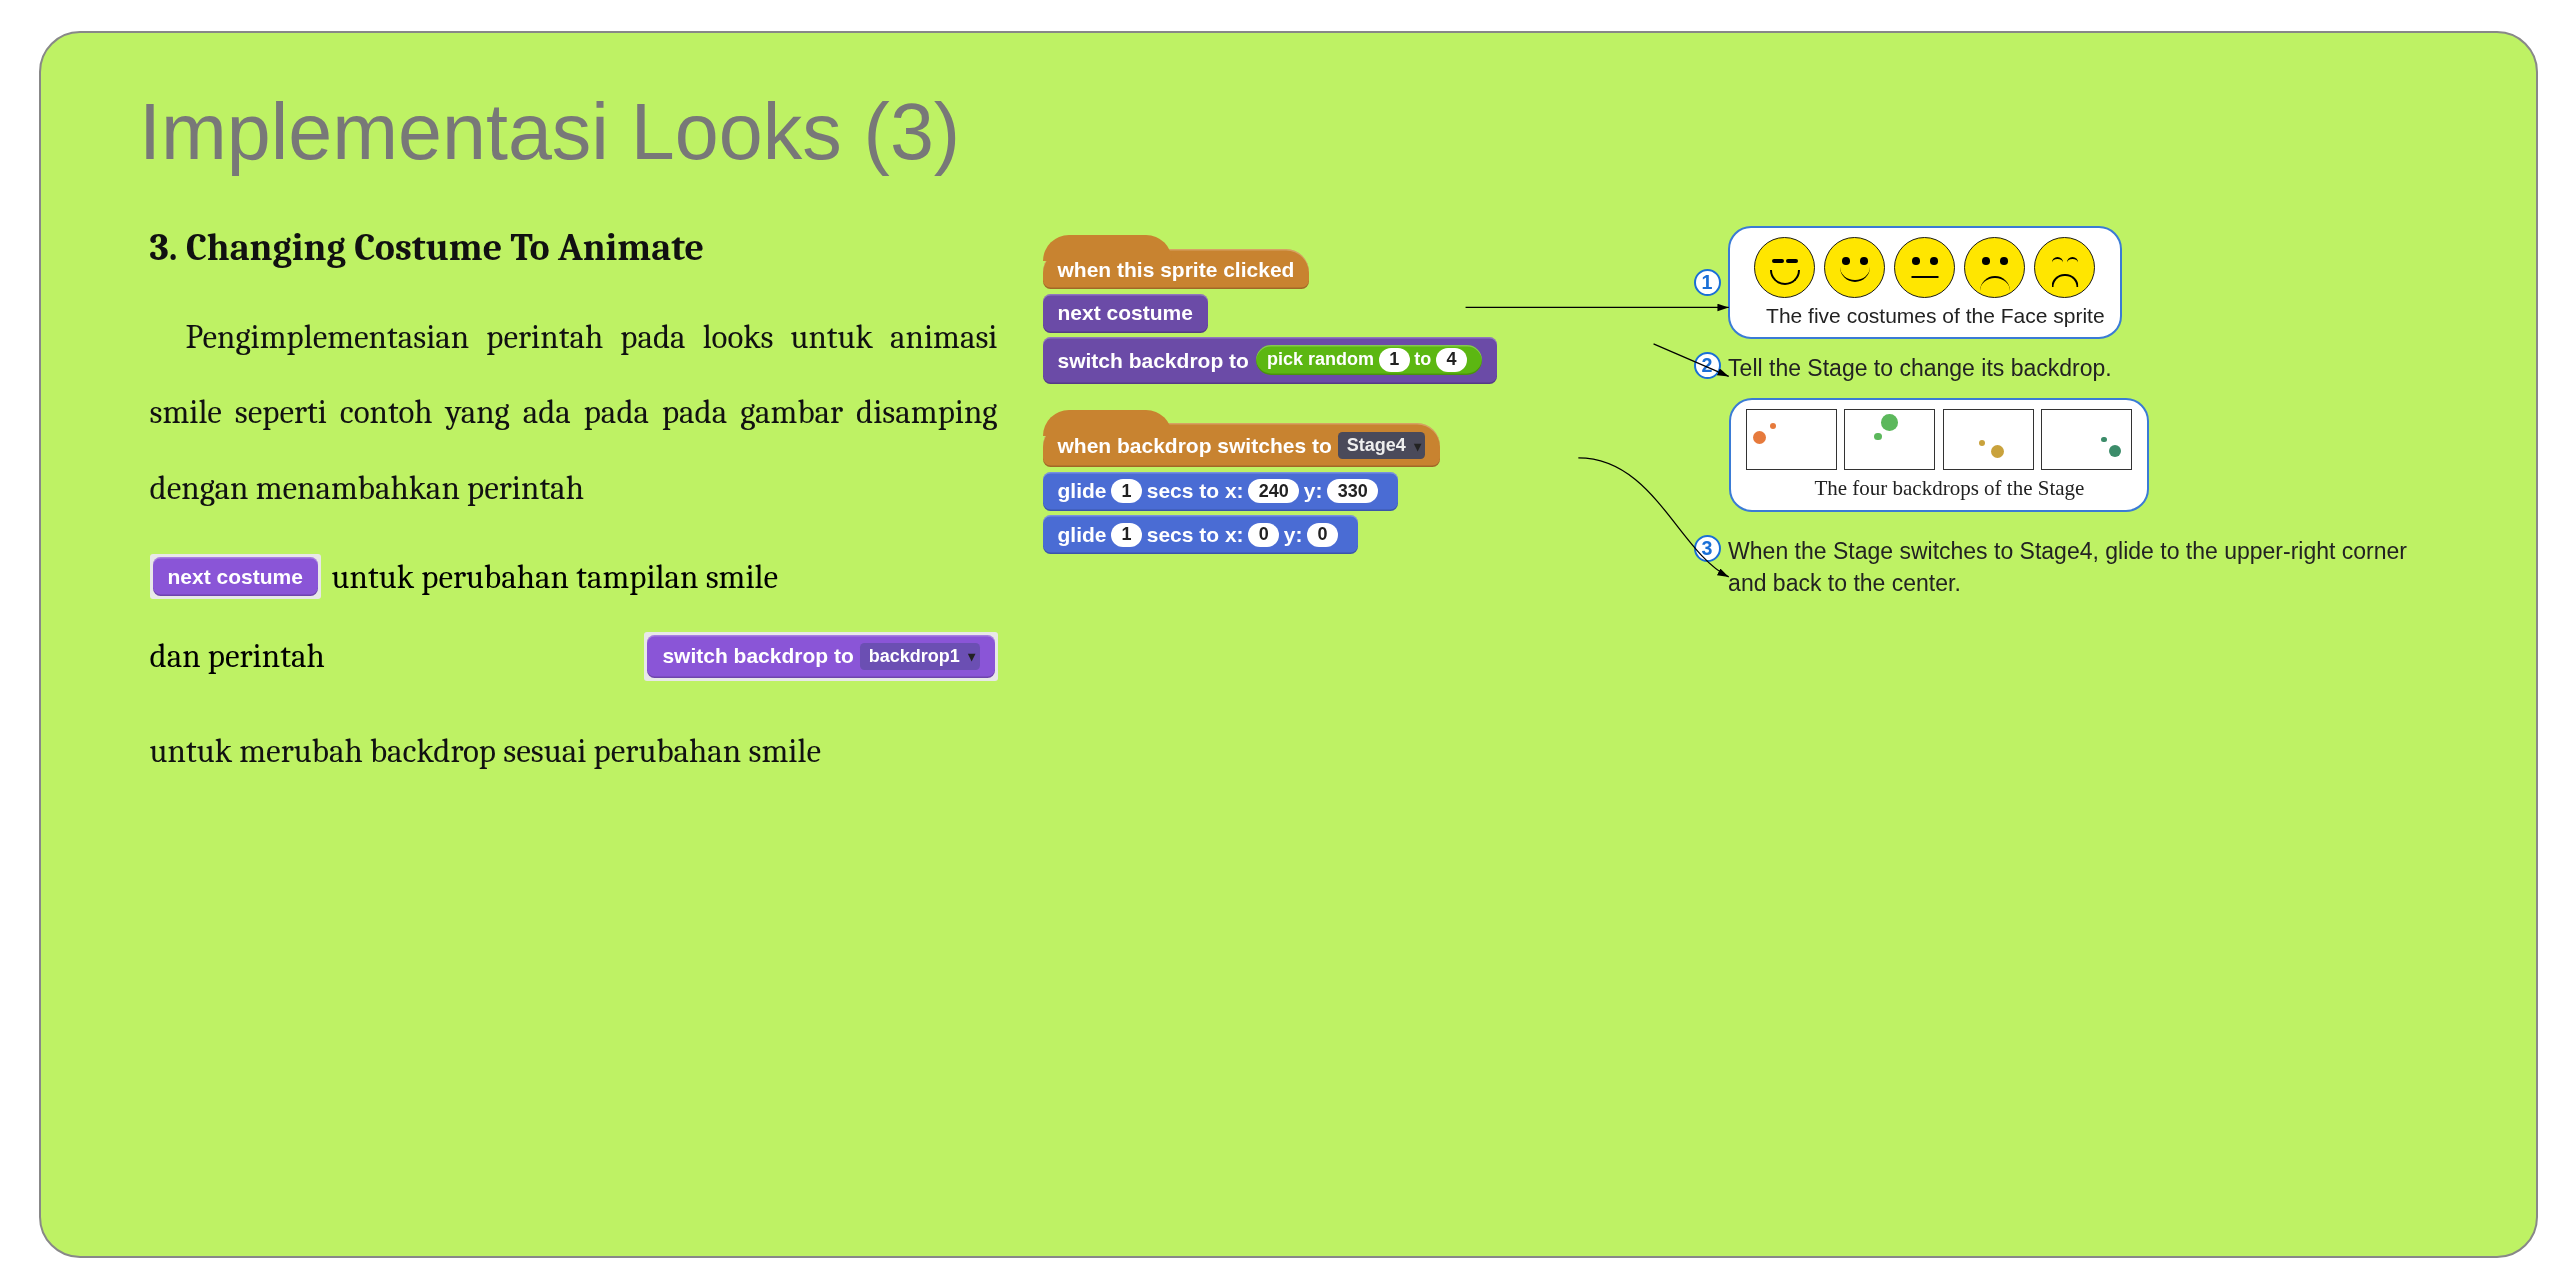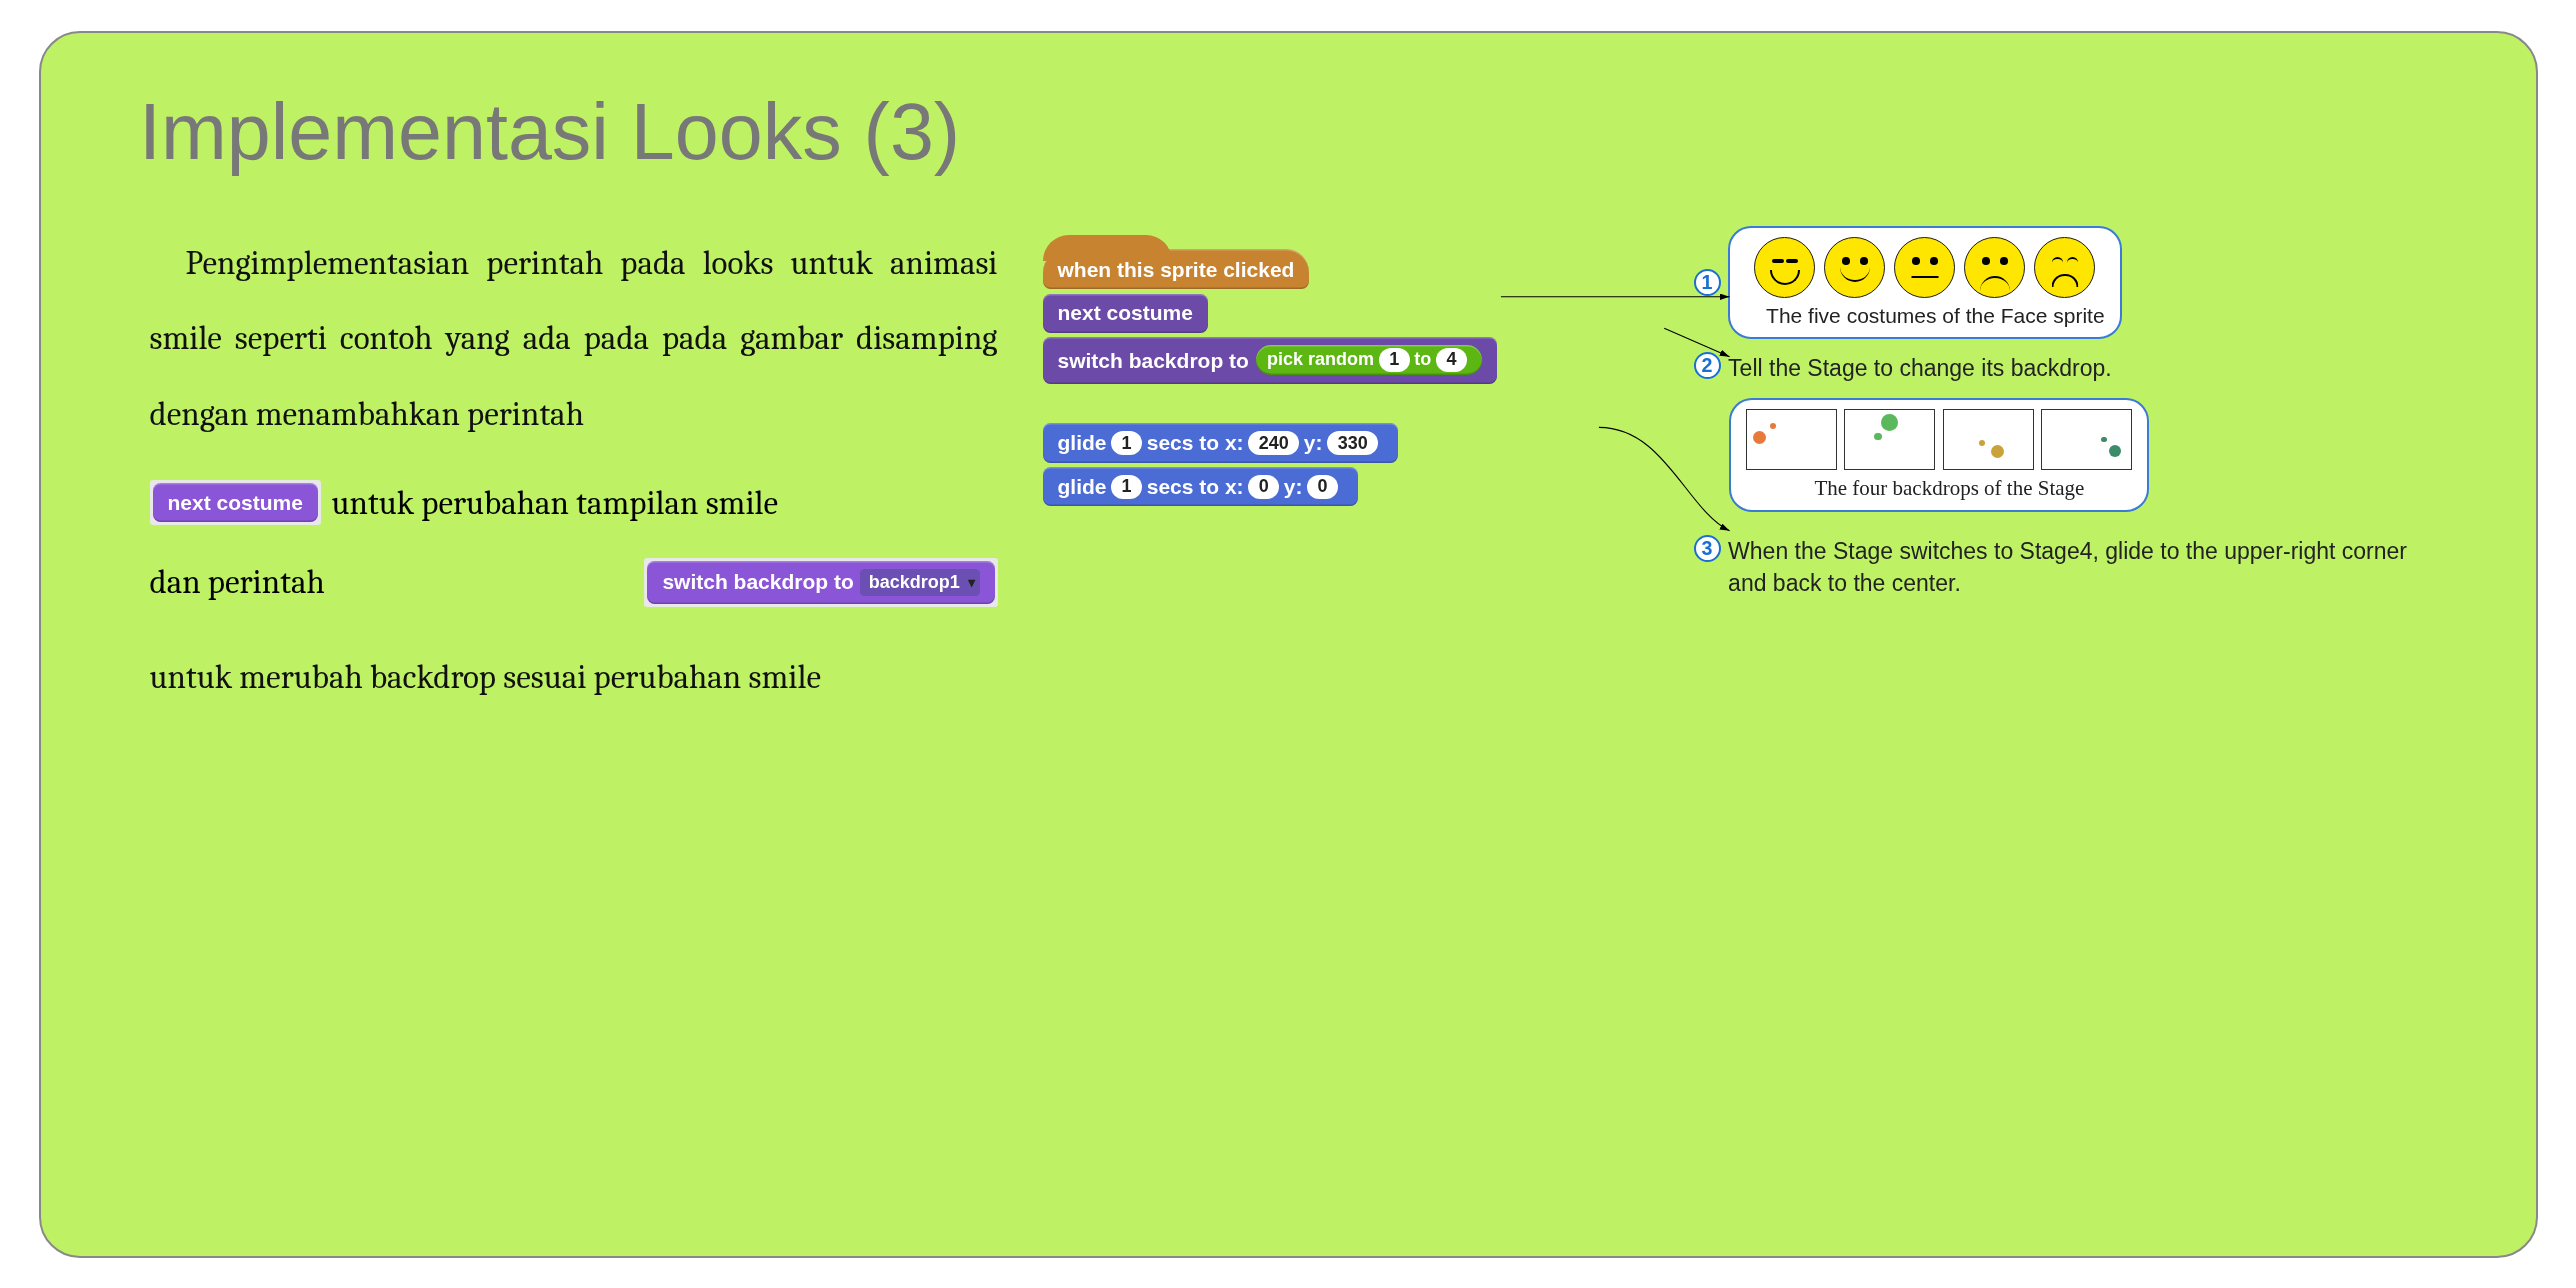--- a/index.html
+++ b/index.html
@@ -174,20 +174,21 @@
 </style>
 </head>
 <body>
 
 <div class="slide">
   <h1 class="title">Implementasi Looks (3)</h1>
 
   <div class="content">
 
     <div class="left-col">
+      <div class="subheading">3. Changing Costume To Animate</div>
 
       <p class="para">
         <span class="indent">Pengimplementasian perintah  pada looks untuk  animasi smile seperti contoh yang ada pada pada gambar disamping dengan menambahkan perintah</span>
       </p>
 
       <div class="inline-row" style="margin-top:27px;">
         <span class="gray-bg">
           <span class="scratch-block looks">
             <span>next costume</span>
           </span>
@@ -235,20 +236,24 @@
             <span class="scratch-block operators" style="margin-left:7.6px; font-size:18px; padding:3px 10.6px;">
               <span>pick random</span>
               <span class="oval">1</span>
               <span>to</span>
               <span class="oval">4</span>
             </span>
           </span>
         </div>
 
         <div class="block-stack" style="margin-top:38px;">
+          <span class="scratch-block events hat">
+            <span>when backdrop switches to</span>
+            <span class="dropdown">Stage4</span>
+          </span>
           <span class="scratch-block motion">
             <span>glide</span>
             <span class="oval">1</span>
             <span>secs to x:</span>
             <span class="oval">240</span>
             <span>y:</span>
             <span class="oval">330</span>
           </span>
           <span class="scratch-block motion">
             <span>glide</span>

